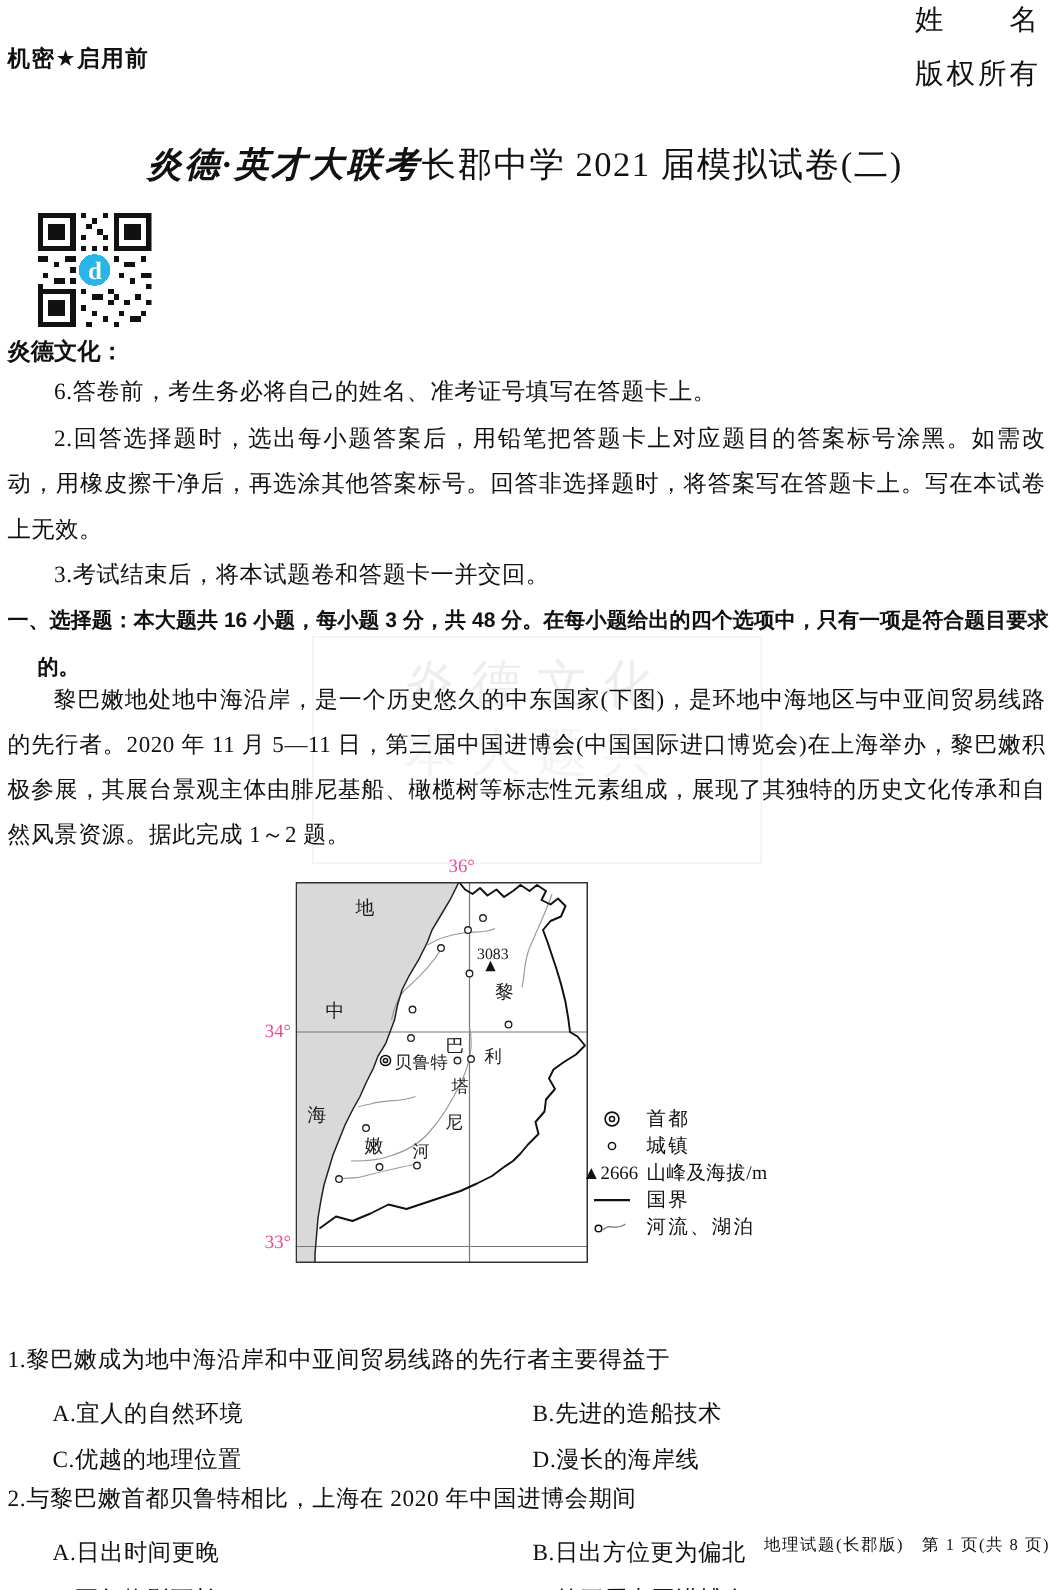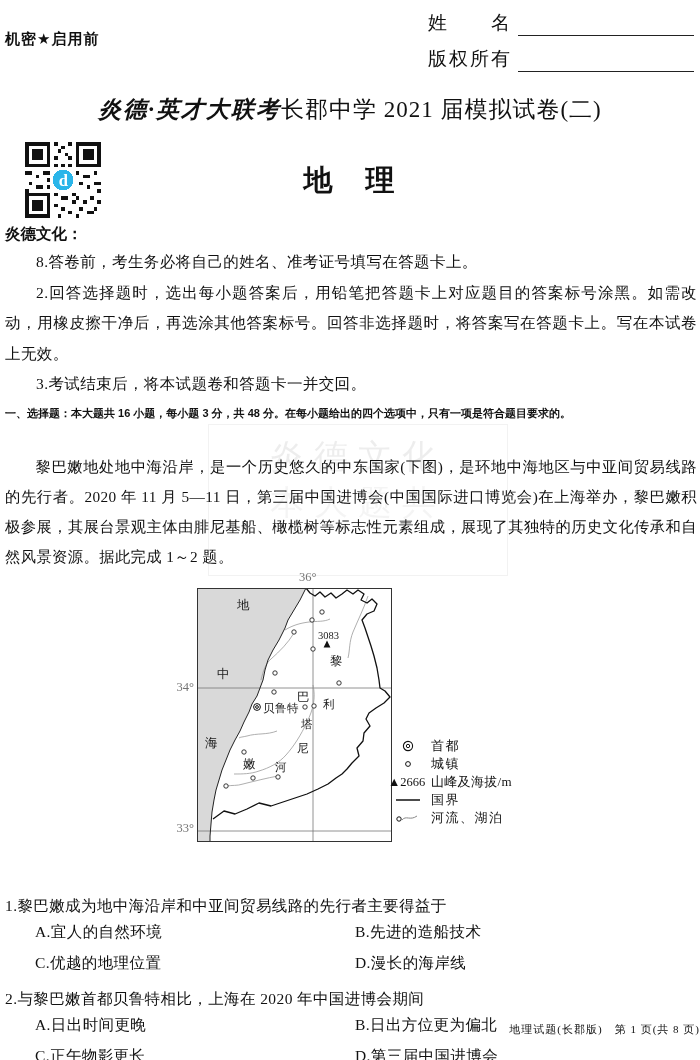--- a/index.html
+++ b/index.html
@@ -7,70 +7,70 @@
   .page {
     position:relative; width:700px; height:1060px; background:#ffffff;
     font-family:"Liberation Serif","DejaVu Serif",serif; color:#111;
     overflow:hidden;
   }
   .layer { position:absolute; z-index:2; }
 
   
   .confidential { left:5px; top:30px; font-family:"Liberation Sans","DejaVu Sans",sans-serif; font-weight:bold; font-size:15px; letter-spacing:1px; }
   .id-block { left:428px; top:0px; width:266px; }
-  .id-row { position:relative; height:36px; display:flex; align-items:flex-end; }
+  .id-row { position:relative; height:36px; display:flex; align-items:flex-end;flex-direction:column; }
   .id-label { font-size:19px; letter-spacing:2px; white-space:nowrap; }
   .id-line { flex:1; border-bottom:1.2px solid #222; height:28px; margin-left:6px; }
 
   .exam-title { left:0; top:94px; width:700px; text-align:center; font-size:23px; white-space:nowrap; }
   .exam-title .brand { font-weight:900; font-style:italic; letter-spacing:2px; }
   .exam-title .rest { font-weight:500; letter-spacing:1px; }
 
   .qr { left:25px; top:142px; width:76px; height:76px; }
 
   .subject { left:0; top:161px; width:700px; text-align:center;
     font-family:"Liberation Sans","DejaVu Sans",sans-serif; font-weight:bold; font-size:29px; letter-spacing:2px; }
 
   
   .notice-heading { left:5px; top:224px; font-family:"Liberation Sans","DejaVu Sans",sans-serif; font-weight:bold; font-size:15.5px; }
   .notice-items { left:5px; top:247px; width:692px; font-size:15.5px; line-height:30.6px; text-align:justify; letter-spacing:0.4px; }
   .notice-items p { text-indent:2em; }
 
   .section-heading { left:5px; top:398px; width:694px;
-    font-family:"Liberation Sans","DejaVu Sans",sans-serif; font-weight:bold; font-size:11px;
+    font-family:"Liberation Sans","DejaVu Sans",sans-serif; font-weight:bold; font-size:14px;
     line-height:31px; padding-left:20px; text-indent:-20px; text-align:justify; }
 
   .passage { left:5px; top:452px; width:692px; font-size:15.3px; line-height:30px;
     text-indent:2em; text-align:justify; letter-spacing:0.4px; }
 
   
   .watermark { left:208px; top:424px; width:300px; height:152px; z-index:1;
     border:1px solid rgba(0,0,0,0.05); text-align:center; }
   .watermark div { font-size:34px; letter-spacing:10px; color:rgba(0,0,0,0.07);
     font-family:"Liberation Sans","DejaVu Sans",sans-serif; line-height:46px; }
   .watermark div:first-child { margin-top:8px; }
   .watermark div:nth-child(2) { color:rgba(0,0,0,0.045); }
 
   
   .map-svg { left:197px; top:588px; }
-  .deg { font-size:12.5px; color:#737373; }
+  .deg { font-size:12.5px; color:#ec4899; }
   .deg-36 { left:299px; top:570px; }
   .deg-34 { left:164px; top:680px; width:30px; text-align:right; }
   .deg-33 { left:160px; top:821px; width:34px; text-align:right; }
 
   .legend { left:388px; top:737px; width:170px; }
   .lg-row { display:flex; align-items:center; height:18px; }
   .lg-sym { width:40px; display:flex; justify-content:center; align-items:center; flex:none; }
   .lg-sym3 { width:40px; flex:none; font-size:12.5px; white-space:nowrap; letter-spacing:0; }
   .lg-label { font-size:13px; letter-spacing:1.5px; white-space:nowrap; padding-left:3px; }
 
   
   .questions { left:5px; top:891px; width:692px; font-size:15.5px; }
   .q-stem { height:31px; display:flex; align-items:center; letter-spacing:0.4px; }
-  .opt-row { height:31px; display:flex; align-items:flex-start; }
+  .opt-row { height:31px; display:flex; align-items:flex-end; }
   .opt-a { width:350px; padding-left:30px; letter-spacing:0.4px; }
   .opt-b { letter-spacing:0.4px; }
 
   .footer { left:0; top:1022px; width:700px; text-align:right; font-size:11px; letter-spacing:1px; }
 
   svg text { font-family:"Liberation Serif","DejaVu Serif",serif; }
 </style>
 </head>
 <body>
 
@@ -153,25 +153,24 @@
           <rect x="14" y="20" width="1" height="1"></rect>
           <rect x="19" y="18" width="1" height="1"></rect>
       </g>
 
       <rect x="7" y="7" width="7" height="7" rx="1.4" fill="#fff"></rect>
       <circle cx="10.5" cy="10.5" r="2.9" fill="#2ab5e9"></circle>
       <text x="10.6" y="12.1" font-size="4.6" font-weight="bold" fill="#fff" text-anchor="middle">d</text>
     </svg>
   </div>
 
-  <div class="layer subject">地　理</div>
 
   <div class="layer notice-heading">炎德文化：</div>
   <div class="layer notice-items">
-    <p>8.答卷前，考生务必将自己的姓名、准考证号填写在答题卡上。</p>
+    <p>6.答卷前，考生务必将自己的姓名、准考证号填写在答题卡上。</p>
     <p>2.回答选择题时，选出每小题答案后，用铅笔把答题卡上对应题目的答案标号涂黑。如需改动，用橡皮擦干净后，再选涂其他答案标号。回答非选择题时，将答案写在答题卡上。写在本试卷上无效。</p>
     <p>3.考试结束后，将本试题卷和答题卡一并交回。</p>
   </div>
 
   <div class="layer section-heading">一、选择题：本大题共 16 小题，每小题 3 分，共 48 分。在每小题给出的四个选项中，只有一项是符合题目要求的。</div>
 
   <div class="layer passage">黎巴嫩地处地中海沿岸，是一个历史悠久的中东国家(下图)，是环地中海地区与中亚间贸易线路的先行者。2020 年 11 月 5—11 日，第三届中国进博会(中国国际进口博览会)在上海举办，黎巴嫩积极参展，其展台景观主体由腓尼基船、橄榄树等标志性元素组成，展现了其独特的历史文化传承和自然风景资源。据此完成 1～2 题。</div>
 
   <svg class="layer map-svg" width="195" height="254" viewBox="0 0 195 254">
 

